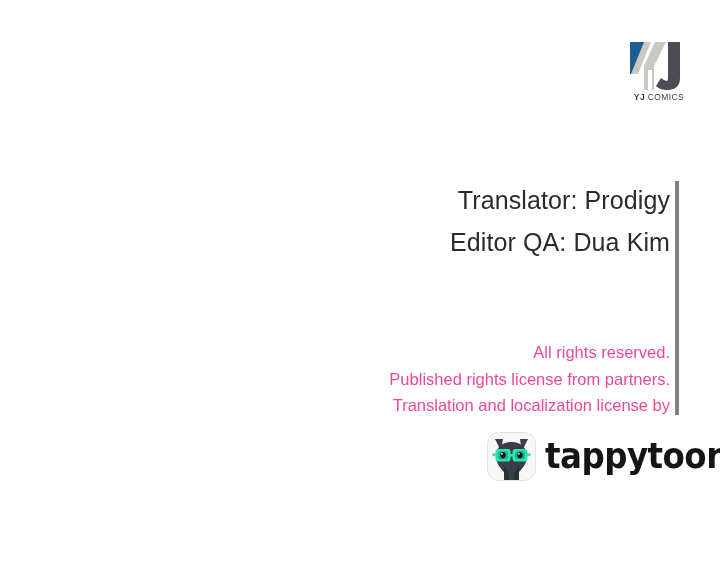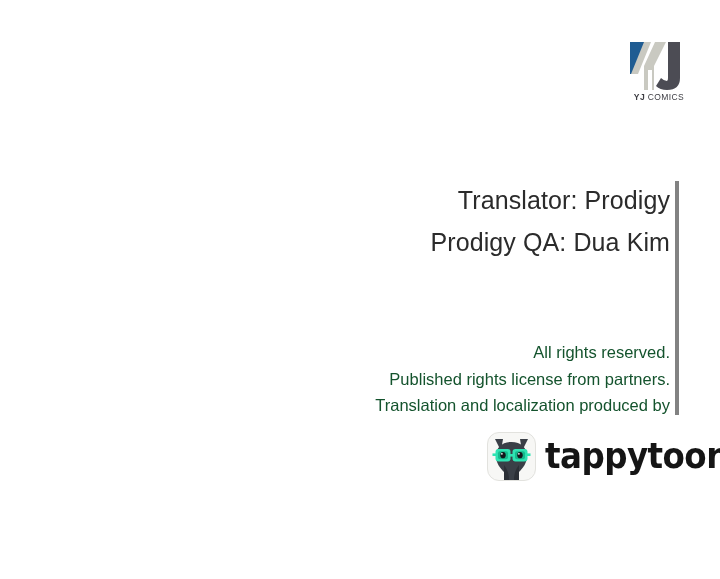--- a/index.html
+++ b/index.html
@@ -90,21 +90,21 @@
   .legal-block {
     position: absolute;
     right: 54px;
     top: 335px;
     width: 520px;
     text-align: right;
   }
   .legal-line {
     font-size: 16.5px;
     line-height: 26.5px;
-    color: #14532d;
+    color: #ec4899;
     font-weight: 400;
     white-space: nowrap;
   }
 
   
   .brand-lockup {
     position: absolute;
     left: 483px;
     top: 428px;
     display: flex;
@@ -164,27 +164,27 @@
     </div>
     <div class="publisher-wordmark">
       <span class="yj">YJ</span><span class="comics"> COMICS</span>
     </div>
   </div>
 
   <div class="divider-rule"></div>
 
   <div class="credits-block">
     <div class="credit-line">Translator: Prodigy</div>
-    <div class="credit-line">Prodigy QA: Dua Kim</div>
+    <div class="credit-line">Editor QA: Dua Kim</div>
   </div>
 
   <div class="legal-block">
     <div class="legal-line">All rights reserved.</div>
     <div class="legal-line">Published rights license from partners.</div>
-    <div class="legal-line">Translation and localization produced by</div>
+    <div class="legal-line">Translation and localization license by</div>
   </div>
 
   <div class="brand-lockup">
     <div class="brand-icon">
       <svg viewBox="0 0 45 45" xmlns="http://www.w3.org/2000/svg" aria-hidden="true">
 
         <polygon points="6,4 14,4 12,16" fill="#3a3f47"></polygon>
         <polygon points="39,4 31,4 33,16" fill="#3a3f47"></polygon>
 
         <path d="M22.5,7 C32,7 38,13 38,21 C38,28 34,33 30,37 L30,45 L15,45 L15,37 C11,33 7,28 7,21 C7,13 13,7 22.5,7 Z" fill="#3a3f47"></path>

